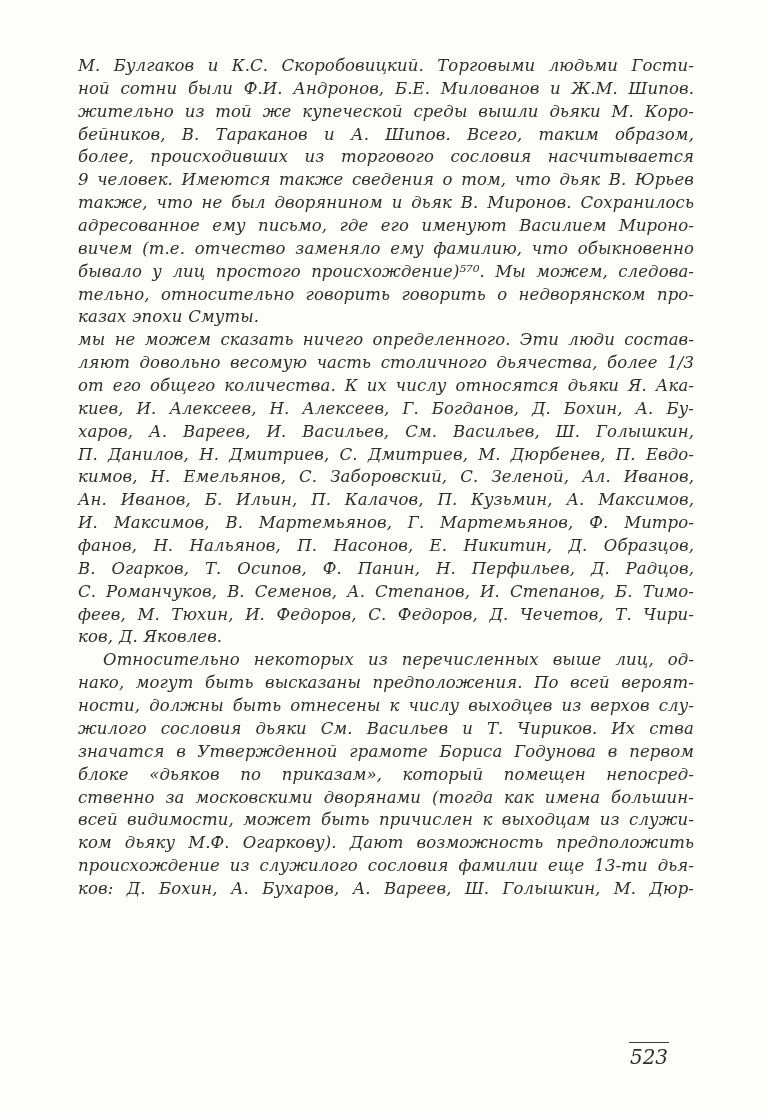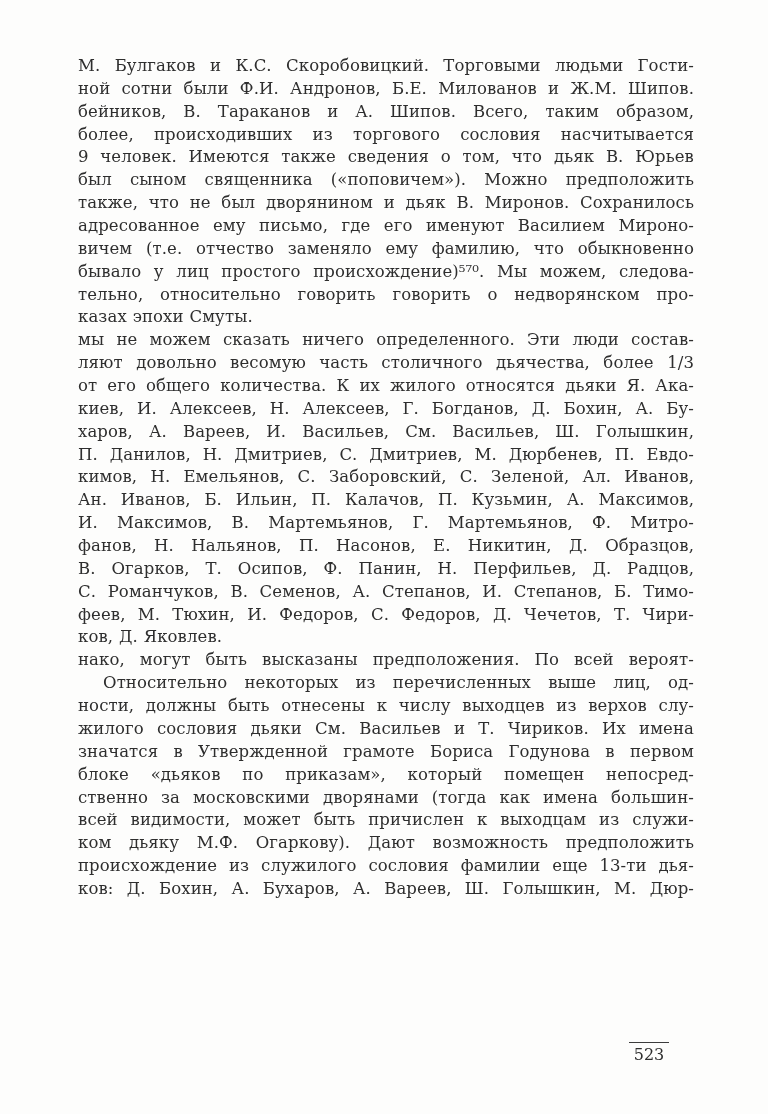--- a/index.html
+++ b/index.html
@@ -8,20 +8,21 @@
     background: #ffffff;
   }
   .page {
     position: relative;
     width: 768px;
     height: 1114px;
     background: #fdfdfc;
     font-family: "DejaVu Serif", "Liberation Serif", serif;
     color: #2e2e2e;
     overflow: hidden;
+    font-style: italic;
   }
   .text-block {
     position: absolute;
     left: 78px;
     top: 55px;
     width: 616px;
   }
   .paragraph {
     margin: 0;
     padding: 0;
@@ -39,67 +40,67 @@
   }
   .line.indent {
     text-indent: 25px;
   }
   .page-number {
     position: absolute;
     left: 629px;
     top: 1042px;
     width: 40px;
     text-align: center;
-    font-size: 16px;
+    font-size: 20px;
     line-height: 1.25;
     color: #2e2e2e;
     border-top: 1.5px solid #3c3c3c;
     padding-top: 2px;
   }
 </style>
 </head>
 <body>
 
 <div class="page">
   <div class="text-block">
       <div class="paragraph">
         <div class="line">М. Булгаков и К.С. Скоробовицкий. Торговыми людьми Гости-</div>
         <div class="line">ной сотни были Ф.И. Андронов, Б.Е. Милованов и Ж.М. Шипов.</div>
+        <div class="line">жительно из той же купеческой среды вышли дьяки М. Коро-</div>
         <div class="line">бейников, В. Тараканов и А. Шипов. Всего, таким образом,</div>
         <div class="line">более, происходивших из торгового сословия насчитывается</div>
         <div class="line">9 человек. Имеются также сведения о том, что дьяк В. Юрьев</div>
-        <div class="line">был сыном священника («поповичем»). Можно предположить</div>
         <div class="line">также, что не был дворянином и дьяк В. Миронов. Сохранилось</div>
         <div class="line">адресованное ему письмо, где его именуют Василием Мироно-</div>
         <div class="line">вичем (т.е. отчество заменяло ему фамилию, что обыкновенно</div>
         <div class="line">бывало у лиц простого происхождение)⁵⁷⁰. Мы можем, следова-</div>
         <div class="line">тельно, относительно говорить говорить о недворянском про-</div>
         <div class="line para-end">казах эпохи Смуты.</div>
       </div>
       <div class="paragraph">
         <div class="line">мы не можем сказать ничего определенного. Эти люди состав-</div>
         <div class="line">ляют довольно весомую часть столичного дьячества, более 1/3</div>
-        <div class="line">от его общего количества. К их жилого относятся дьяки Я. Ака-</div>
+        <div class="line">от его общего количества. К их числу относятся дьяки Я. Ака-</div>
         <div class="line">киев, И. Алексеев, Н. Алексеев, Г. Богданов, Д. Бохин, А. Бу-</div>
         <div class="line">харов, А. Вареев, И. Васильев, См. Васильев, Ш. Голышкин,</div>
         <div class="line">П. Данилов, Н. Дмитриев, С. Дмитриев, М. Дюрбенев, П. Евдо-</div>
         <div class="line">кимов, Н. Емельянов, С. Заборовский, С. Зеленой, Ал. Иванов,</div>
         <div class="line">Ан. Иванов, Б. Ильин, П. Калачов, П. Кузьмин, А. Максимов,</div>
         <div class="line">И. Максимов, В. Мартемьянов, Г. Мартемьянов, Ф. Митро-</div>
         <div class="line">фанов, Н. Нальянов, П. Насонов, Е. Никитин, Д. Образцов,</div>
         <div class="line">В. Огарков, Т. Осипов, Ф. Панин, Н. Перфильев, Д. Радцов,</div>
         <div class="line">С. Романчуков, В. Семенов, А. Степанов, И. Степанов, Б. Тимо-</div>
         <div class="line">феев, М. Тюхин, И. Федоров, С. Федоров, Д. Чечетов, Т. Чири-</div>
         <div class="line para-end">ков, Д. Яковлев.</div>
       </div>
       <div class="paragraph">
+        <div class="line indent">Относительно некоторых из перечисленных выше лиц, од-</div>
         <div class="line">нако, могут быть высказаны предположения. По всей вероят-</div>
-        <div class="line indent">Относительно некоторых из перечисленных выше лиц, од-</div>
         <div class="line">ности, должны быть отнесены к числу выходцев из верхов слу-</div>
-        <div class="line">жилого сословия дьяки См. Васильев и Т. Чириков. Их имена</div>
+        <div class="line">жилого сословия дьяки См. Васильев и Т. Чириков. Их ства</div>
         <div class="line">значатся в Утвержденной грамоте Бориса Годунова в первом</div>
         <div class="line">блоке «дьяков по приказам», который помещен непосред-</div>
         <div class="line">ственно за московскими дворянами (тогда как имена большин-</div>
         <div class="line">всей видимости, может быть причислен к выходцам из служи-</div>
         <div class="line">ком дьяку М.Ф. Огаркову). Дают возможность предположить</div>
         <div class="line">происхождение из служилого сословия фамилии еще 13-ти дья-</div>
         <div class="line">ков: Д. Бохин, А. Бухаров, А. Вареев, Ш. Голышкин, М. Дюр-</div>
       </div>
     </div>
   <div class="page-number">523</div>

